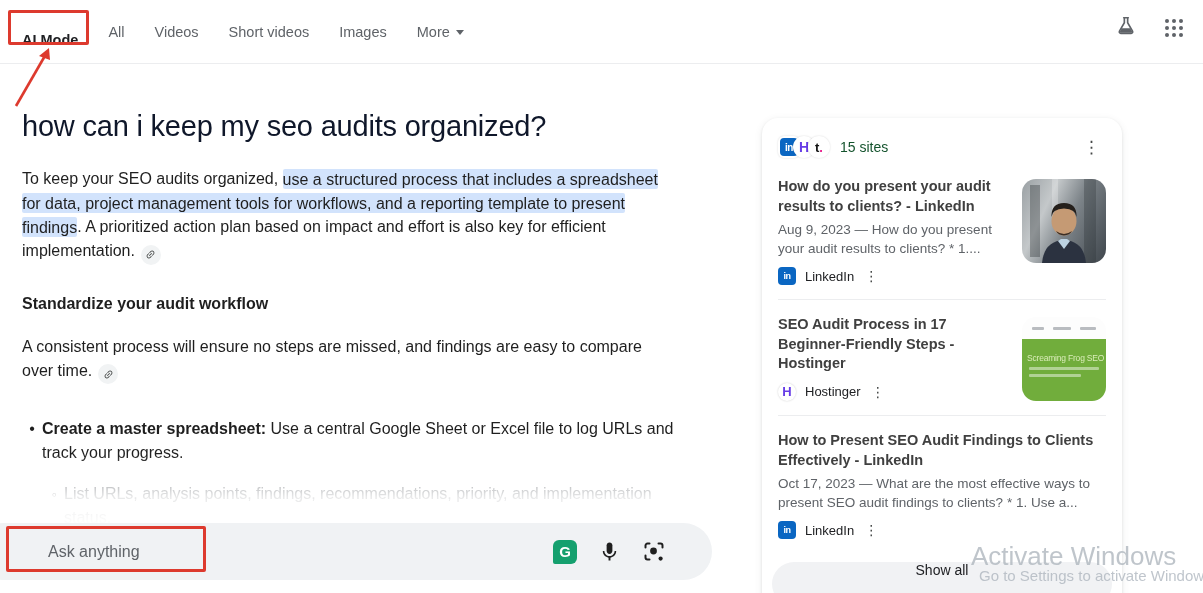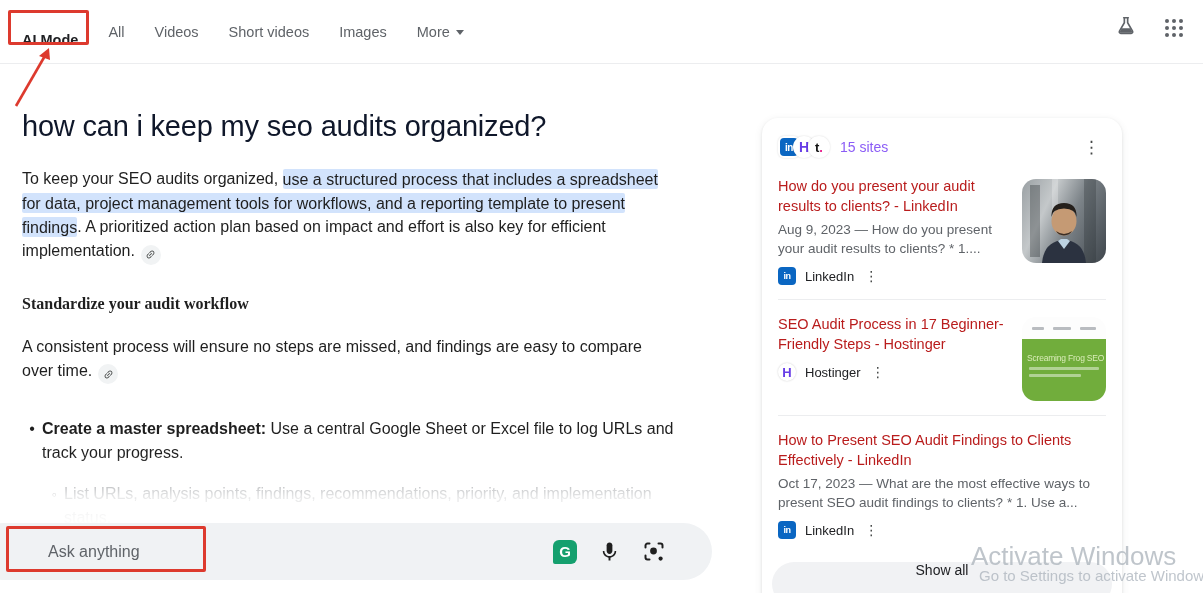--- a/index.html
+++ b/index.html
@@ -26,21 +26,21 @@
   .red-arrow { position:absolute; left:6px; top:44px; z-index:30; pointer-events:none; }
 
   
   .main { position:absolute; left:22px; top:110px; width:655px; }
   h1.query { font-size:29px; font-weight:400; color:#0f172a; letter-spacing:-0.2px; margin-bottom:24px; }
   .para { font-size:16px; line-height:24px; color:#1f1f1f; }
   .hl { background:#d2e3fc; border-radius:2px; padding:1.5px 0; box-decoration-break:clone; -webkit-box-decoration-break:clone; }
   .chip { display:inline-flex; width:20px; height:20px; border-radius:50%; background:#f1f3f4;
           align-items:center; justify-content:center; vertical-align:-4px; margin-left:6px; cursor:pointer; }
   .chip svg { width:11px; height:11px; fill:#444746; transform:rotate(-45deg); }
-  h2.sect { font-size:16px; font-weight:bold; color:#1f1f1f; margin:30px 0 0;font-family:Liberation Serif, serif; }
+  h2.sect { font-size:16px; font-weight:bold; color:#1f1f1f; margin:30px 0 0; }
   .para2 { margin-top:22px; }
   .bullet-row { display:flex; margin-top:33px; }
   .bullet-row .mk { width:20px; flex:0 0 20px; font-size:16px; line-height:24.4px; color:#1f1f1f; text-align:center; }
   .bullet-row .bt { flex:1; font-size:16px; line-height:24.4px; color:#1f1f1f; }
   .sub-row { display:flex; margin-top:16px; padding-left:22px; }
   .sub-row .mk { width:20px; flex:0 0 20px; font-size:14px; line-height:24.4px; color:#5f6368; text-align:center; }
   .sub-row .bt { flex:1; font-size:16px; line-height:24.4px; color:#5f6368; }
 
   .fade { position:absolute; left:0; top:455px; width:745px; height:70px; z-index:5;
           background:linear-gradient(to bottom, rgba(255,255,255,0) 0%, rgba(255,255,255,0.85) 60%, #ffffff 100%); }
@@ -60,27 +60,27 @@
               padding:14px 16px 0; z-index:3; }
   .sc-head { display:flex; align-items:center; height:30px; }
   .favcluster { display:flex; align-items:center; }
   .fav { width:22px; height:22px; border-radius:50%; border:2px solid #fff; display:flex; align-items:center;
          justify-content:center; font-weight:bold; background:#fff; box-shadow:0 0 2px rgba(0,0,0,.15); }
   .fav + .fav { margin-left:-7px; }
   .fav.in { background:#0a66c2; color:#fff; font-size:10px; border-radius:6px; letter-spacing:-0.5px; }
   .fav.ho { color:#673de6; font-size:14px; }
   .fav.tt { color:#111; font-size:13px; }
   .fav.tt .dot { color:#e91e8c; }
-  .sites-label { margin-left:10px; font-size:14px; color:#8b5cf6; }
+  .sites-label { margin-left:10px; font-size:14px; color:#14532d; }
   .kebab { margin-left:auto; color:#444746; font-size:17px; line-height:1; cursor:pointer; padding:2px 6px; }
 
   .scard { display:flex; gap:14px; padding:15px 0 14px; }
   .scard + .scard { border-top:1px solid #ecedef; }
   .sc-txt { flex:1; min-width:0; }
-  .sc-title { font-size:14.5px; line-height:19.5px; font-weight:400; color:#b91c1c; cursor:pointer; }
+  .sc-title { font-size:14.5px; line-height:19.5px; font-weight:700; color:#404040; cursor:pointer; }
   .sc-snippet { margin-top:5px; font-size:13.5px; line-height:18.5px; color:#5f6368; }
   .sc-src { margin-top:9px; display:flex; align-items:center; }
   .src-fav { width:18px; height:18px; border-radius:4px; display:flex; align-items:center; justify-content:center;
              font-weight:bold; }
   .src-fav.in { background:#0a66c2; color:#fff; font-size:9px; letter-spacing:-0.5px; }
   .src-fav.ho { background:#fff; color:#673de6; font-size:13px; border-radius:50%; box-shadow:0 0 2px rgba(0,0,0,.2); }
   .src-name { margin-left:9px; font-size:13px; color:#202124; }
   .sc-src .kebab { margin-left:4px; font-size:14px; }
 
   .thumb { width:84px; height:84px; border-radius:14px; flex:0 0 84px; overflow:hidden; margin-top:2px; cursor:pointer; }

